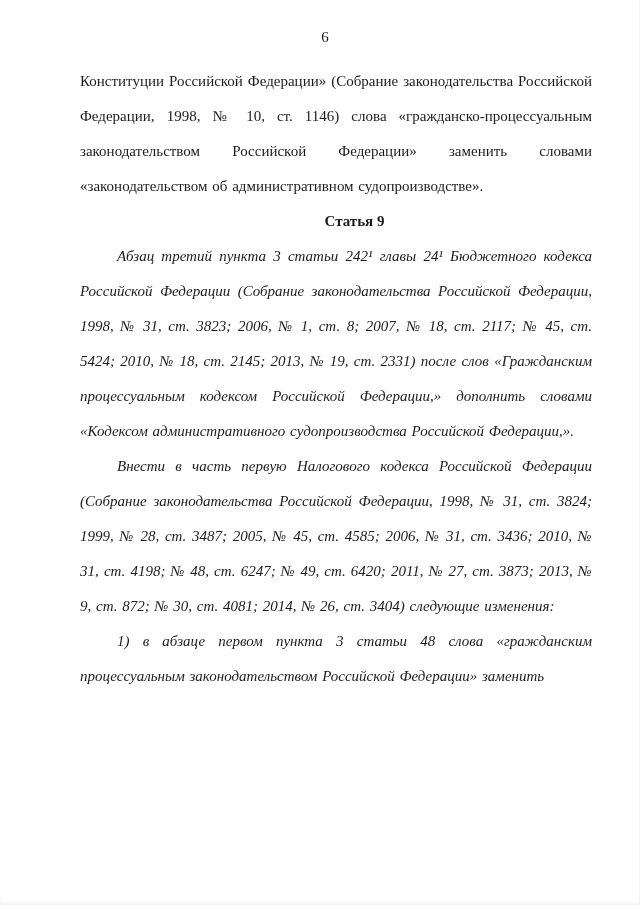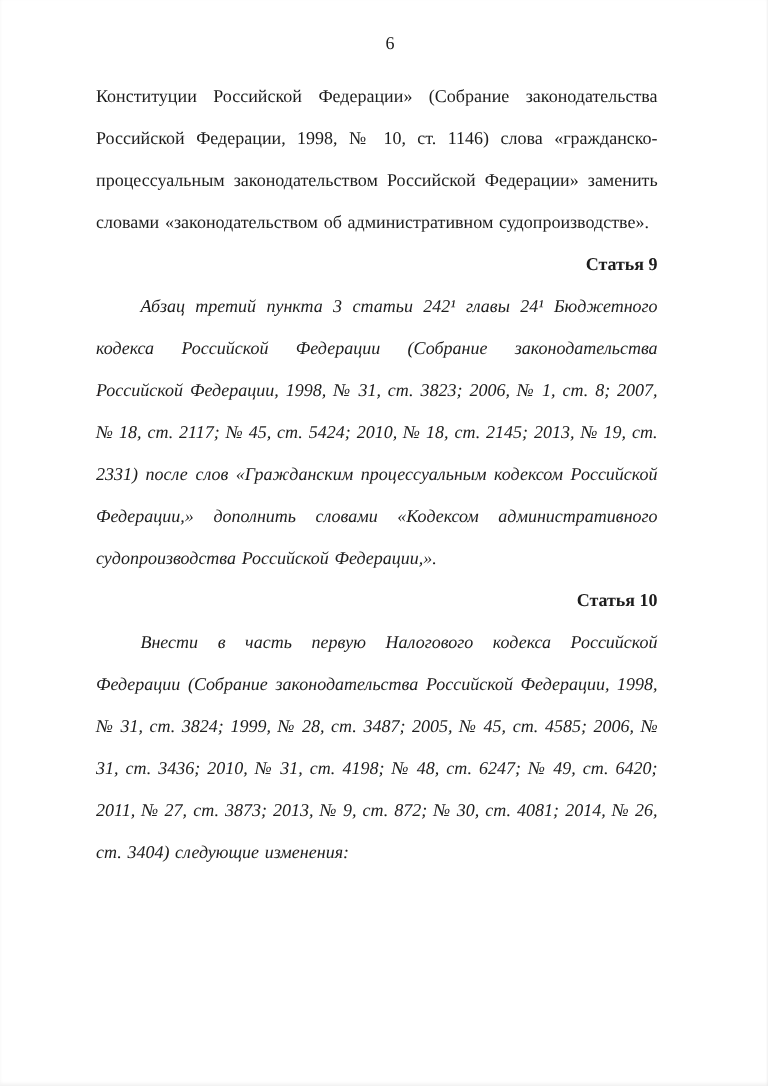--- a/index.html
+++ b/index.html
@@ -20,52 +20,52 @@
     padding-top: 20px;
     overflow: hidden;
     
     box-shadow: inset 0 -2px 3px rgba(0,0,0,0.05), inset -1px 0 1px rgba(0,0,0,0.03);
   }
   .page-number {
     text-align: center;
     margin: 0 70px 9px 80px;
   }
   .content {
-    padding: 0 92px 0 80px;
+    padding: 0 48px 0 80px;
   }
   .para {
     margin: 0;
     text-align: justify;
     word-spacing: 1px;
   }
   .para.indent {
     text-indent: 37px;
     font-style: italic;
   }
   .heading {
     margin: 0;
     font-weight: bold;
     text-indent: 37px;
-    text-align: right;
+    text-align: center;
   }
 </style>
 </head>
 <body>
 
 <div class="page">
 
   <div class="page-number">6</div>
 
   <div class="content">
 
     <p class="para">Конституции Российской Федерации» (Собрание законодательства Российской Федерации, 1998, № 10, ст. 1146) слова «гражданско-процессуальным законодательством Российской Федерации» заменить словами «законодательством об административном судопроизводстве».</p>
 
     <p class="heading">Статья 9</p>
 
     <p class="para indent">Абзац третий пункта 3 статьи 242¹ главы 24¹ Бюджетного кодекса Российской Федерации (Собрание законодательства Российской Федерации, 1998, № 31, ст. 3823; 2006, № 1, ст. 8; 2007, № 18, ст. 2117; № 45, ст. 5424; 2010, № 18, ст. 2145; 2013, № 19, ст. 2331) после слов «Гражданским процессуальным кодексом Российской Федерации,» дополнить словами «Кодексом административного судопроизводства Российской Федерации,».</p>
 
-    <p class="heading">Статья 10</p>
 
     <p class="para indent">Внести в часть первую Налогового кодекса Российской Федерации (Собрание законодательства Российской Федерации, 1998,  № 31,  ст. 3824; 1999, № 28, ст. 3487; 2005, № 45, ст. 4585; 2006, № 31, ст. 3436; 2010, № 31, ст. 4198; № 48, ст. 6247; № 49, ст. 6420; 2011, № 27, ст. 3873; 2013, № 9, ст. 872; № 30, ст. 4081; 2014, № 26, ст. 3404) следующие изменения:</p>
 
+    <p class="para indent">1) в абзаце первом пункта 3 статьи 48 слова «гражданским процессуальным законодательством Российской Федерации» заменить</p>
 
   </div>
 </div>
 
 </body></html>

